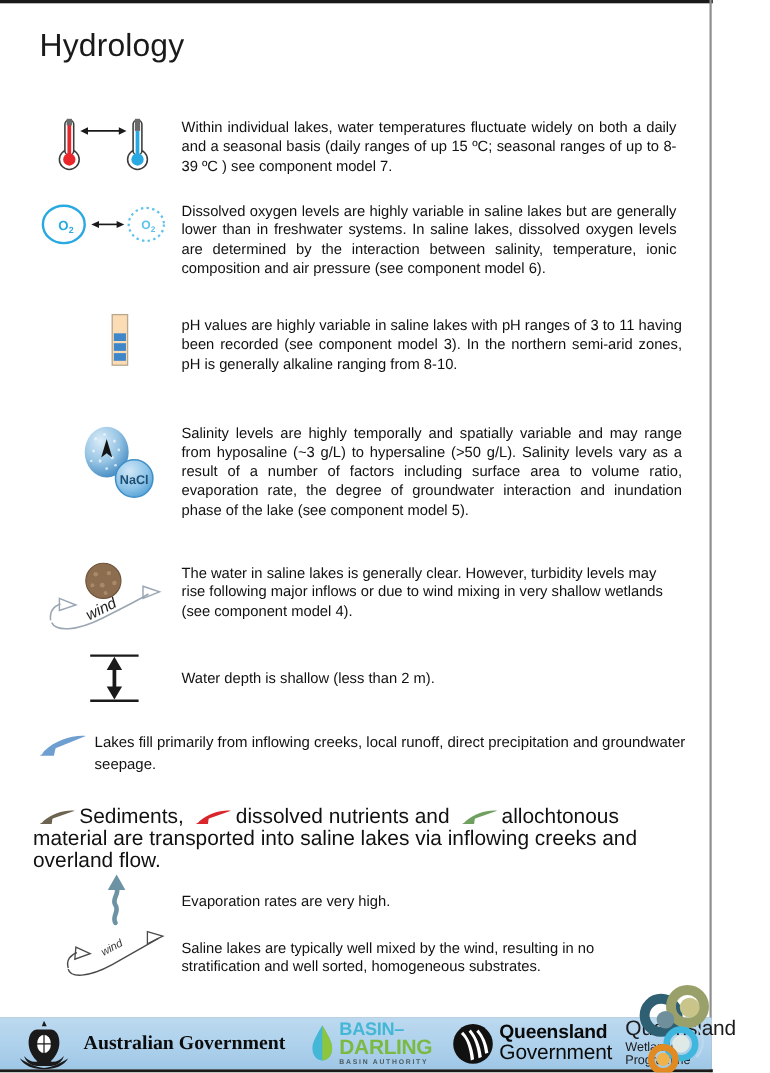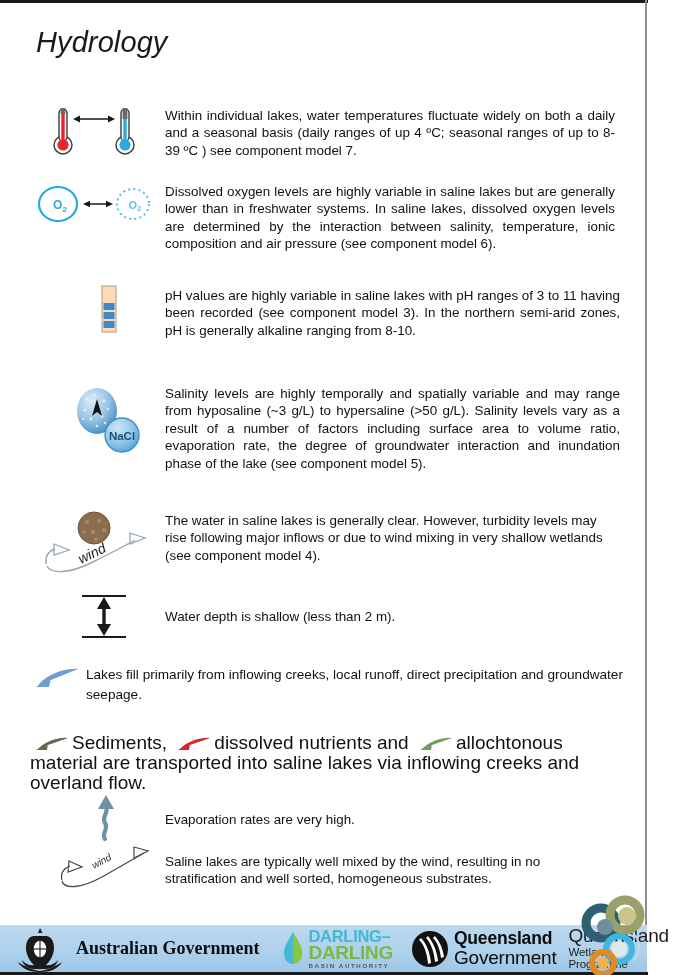--- a/index.html
+++ b/index.html
@@ -41,21 +41,20 @@
   }
 
   .title {
     position: absolute;
     left: 36px;
     top: 26px;
     font-size: 29px;
     font-weight: 400;
     color: #1a1a1a;
     letter-spacing: 0.1px;
-    font-style: italic;
   }
 
   
   .row {
     position: absolute;
     display: flex;
     align-items: flex-start;
   }
   .icon-cell {
     position: relative;
@@ -217,21 +216,21 @@
         <polygon points="30,16 37,12.6 37,19.4" fill="#1a1a1a"></polygon>
         <polygon points="72,16 65,12.6 65,19.4" fill="#1a1a1a"></polygon>
 
         <circle cx="82" cy="42" r="9" fill="#ffffff" stroke="#3a3a3a" stroke-width="1.4"></circle>
         <rect x="78" y="6" width="8" height="32" rx="4" fill="#ffffff" stroke="#3a3a3a" stroke-width="1.4"></rect>
         <rect x="80.3" y="16" width="3.4" height="24" fill="#29a9e1"></rect>
         <circle cx="82" cy="42" r="5.6" fill="#29a9e1"></circle>
         <rect x="79.6" y="5" width="4.8" height="11" fill="#6a6a6a"></rect>
       </svg>
     </div>
-    <div class="text-cell">Within individual lakes, water temperatures fluctuate widely on both a daily and a seasonal basis (daily ranges of up 4 ºC; seasonal ranges of up to 8-39 ºC ) see component model 7.</div>
+    <div class="text-cell">Within individual lakes, water temperatures fluctuate widely on both a daily and a seasonal basis (daily ranges of up 15 ºC; seasonal ranges of up to 8-39 ºC ) see component model 7.</div>
   </div>
 
   <div class="row" id="row-oxygen">
     <div class="icon-cell">
       <svg width="122" height="46" viewBox="0 0 122 46">
         <ellipse cx="25" cy="21" rx="19" ry="17" fill="#ffffff" stroke="#29a9e1" stroke-width="2.2"></ellipse>
         <text x="20" y="26" font-family="Liberation Sans, sans-serif" font-size="12" font-weight="bold" fill="#29a9e1">O</text>
         <text x="29.5" y="29" font-family="Liberation Sans, sans-serif" font-size="8" font-weight="bold" fill="#29a9e1">2</text>
         <line x1="54" y1="21" x2="76" y2="21" stroke="#1a1a1a" stroke-width="1.5"></line>
         <polygon points="50,21 57,17.8 57,24.2" fill="#1a1a1a"></polygon>
@@ -402,21 +401,21 @@
     <span class="aus-gov-text">Australian Government</span>
 
     <span class="md-logo">
       <span class="md-drop">
         <svg width="22" height="36" viewBox="0 0 22 36">
           <path d="M11,2 C6,11 2,17 2,23 C2,29.6 6,34 11,34 C16,34 20,29.6 20,23 C20,17 16,11 11,2 Z" fill="#44b6d6"></path>
           <path d="M11,2 C11,12 11,24 11,34 C16,34 20,29.6 20,23 C20,17 16,11 11,2 Z" fill="#8cc63f"></path>
         </svg>
       </span>
       <span class="md-words">
-        <span class="md-murray">DARLING–</span>
+        <span class="md-murray">BASIN–</span>
         <span class="md-darling">DARLING</span>
         <span class="md-basin">BASIN AUTHORITY</span>
       </span>
     </span>
 
     <span class="qg-logo">
       <span>
         <svg width="38" height="38" viewBox="0 0 38 38">
           <circle cx="19" cy="19" r="18" fill="#111111"></circle>
           <g fill="#ffffff">

